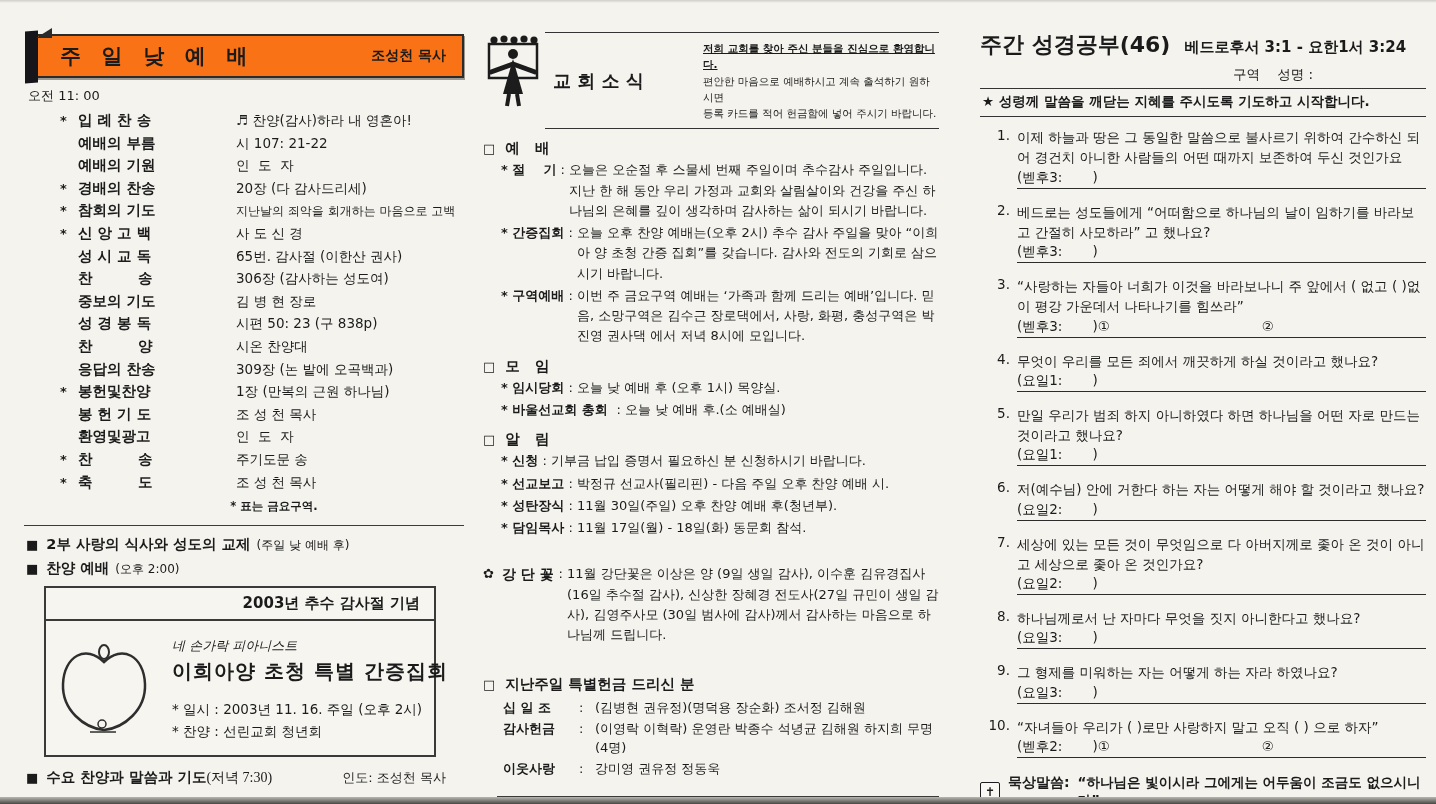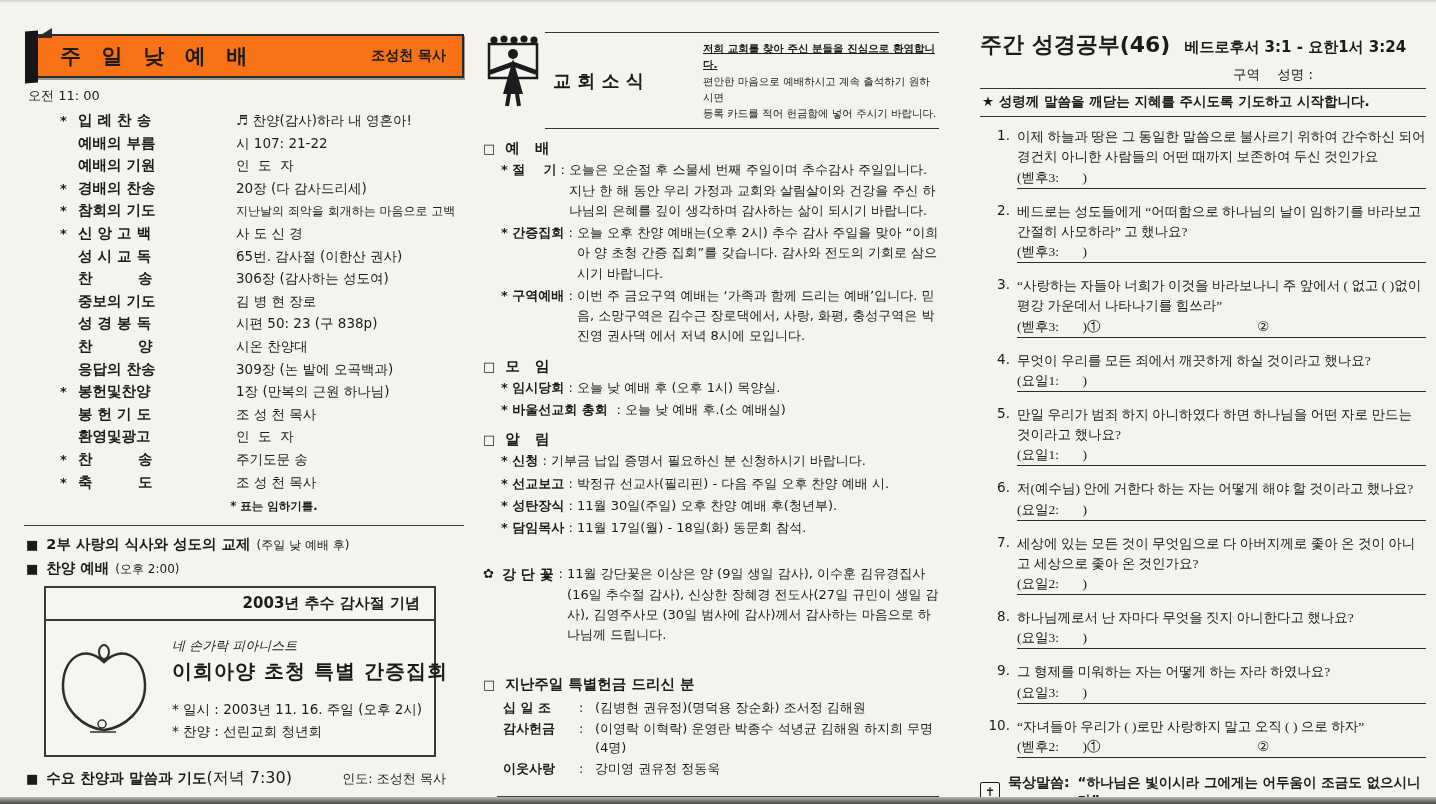--- a/index.html
+++ b/index.html
@@ -35,21 +35,21 @@
   .event-banner{border-bottom:2px solid #3a3a3a;text-align:right;font-size:15px;font-weight:bold;padding:6px 14px;white-space:pre;}
   .event-body{display:flex;padding:16px 8px 12px 10px;align-items:center;gap:16px;}
   .event-apple{flex:0 0 96px;}
   .event-text{flex:1;padding-left:4px;}
   .event-hand{font-family:"DejaVu Serif",serif;font-style:italic;font-size:13px;margin-bottom:3px;white-space:pre;}
   .event-title{font-size:20px;font-weight:bold;letter-spacing:1px;margin-bottom:13px;white-space:pre;}
   .event-line{font-size:13.5px;line-height:1.65;white-space:pre;}
   .lwed{display:flex;align-items:baseline;margin:11px 0 0 2px;}
   .lwed .main{font-size:14.5px;font-weight:bold;}
   .lwed .sq{margin-right:8px;font-size:13px;font-weight:bold;}
-  .lwed .note{font-size:16px;}
+  .lwed .note{font-size:14px;font-family:Liberation Serif, serif;}
   .lwed .leader{margin-left:auto;font-size:13px;white-space:pre;padding-right:18px;}
 
   
   .mid-header{display:flex;align-items:stretch;}
   .mid-icon{flex:0 0 62px;padding-top:4px;}
   .mid-hr-right{flex:1;border-top:1.5px solid #333;border-bottom:1.5px solid #333;display:flex;align-items:center;padding:7px 0 7px 8px;margin-top:4px;}
   .mid-title{font-size:18px;font-weight:bold;white-space:pre;flex:0 0 150px;}
   .welcome{flex:1;font-size:10.5px;line-height:1.55;text-align:left;}
   .welcome .u{text-decoration:underline;font-weight:bold;}
   .msec{display:flex;align-items:baseline;margin:10px 0 2px 0;}
@@ -72,21 +72,21 @@
   .mtable-title{display:flex;align-items:baseline;margin:18px 0 5px 14px;border-top:1.5px solid #3a3a3a;padding-top:12px;}
 
   
   .rtitle-row{display:flex;align-items:baseline;margin-bottom:6px;}
   .rtitle{font-size:22px;font-weight:bold;white-space:pre;}
   .rrange{font-size:15px;font-weight:bold;margin-left:14px;white-space:pre;}
   .rfields{font-size:13.5px;text-align:center;padding-left:140px;margin-bottom:4px;white-space:pre;}
   .rintro{border-top:1.5px solid #333;border-bottom:1.5px solid #333;font-size:13.5px;font-weight:bold;padding:4px 0 5px 2px;margin-bottom:10px;white-space:pre;}
   .q{display:flex;margin-bottom:13px;}
   .qnum{flex:0 0 30px;font-size:13.5px;text-align:right;padding-right:7px;}
-  .qbody{flex:1;font-family:Liberation Serif, serif;}
+  .qbody{flex:1;}
   .qtext{font-size:13.5px;line-height:1.5;}
   .ans{display:flex;align-items:baseline;border-bottom:1.5px solid #2c2c2c;margin-top:1px;padding-bottom:1px;}
   .ans .ref{font-size:13.5px;white-space:pre;}
   .ans .fill{flex:1;}
   .ans .mid{font-size:13.5px;white-space:pre;}
   .medit{display:flex;align-items:baseline;margin-top:16px;}
   .cross-box{flex:0 0 18px;height:18px;border:1.6px solid #1c1c1c;border-radius:2px;font-size:12px;line-height:18px;text-align:center;margin-right:8px;align-self:center;background:#f8f7f3;}
   .medit-label{font-size:14px;font-weight:bold;margin-right:8px;white-space:pre;}
   .medit-text{font-size:13.5px;font-weight:bold;}
 </style>
@@ -182,21 +182,21 @@
           <span class="wstar">*</span>
           <span class="wlbl">찬         송</span>
           <span class="wval">주기도문 송</span>
         </div>
       <div class="wrow">
           <span class="wstar">*</span>
           <span class="wlbl">축         도</span>
           <span class="wval">조 성 천 목사</span>
         </div>
     </div>
-    <div class="wfoot">* 표는 임하기를.</div>
+    <div class="wfoot">* 표는 금요구역.</div>
 
     <hr class="lrule">
 
     <div class="lsec">
       <span class="sq">■</span>
       <span>2부  사랑의 식사와 성도의 교제</span>
       <span class="note">(주일 낮 예배 후)</span>
     </div>
     <div class="lsec">
       <span class="sq">■</span>

